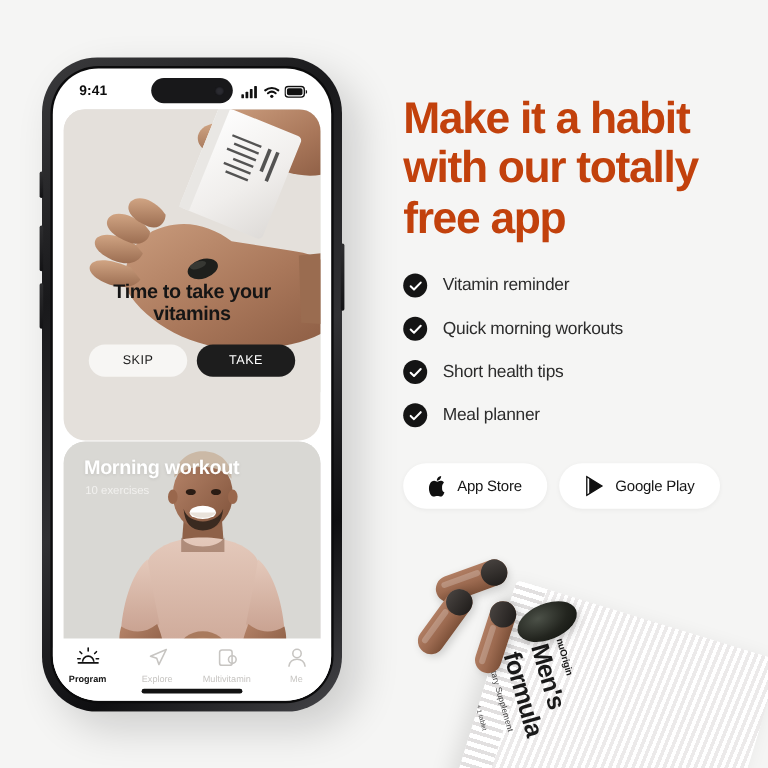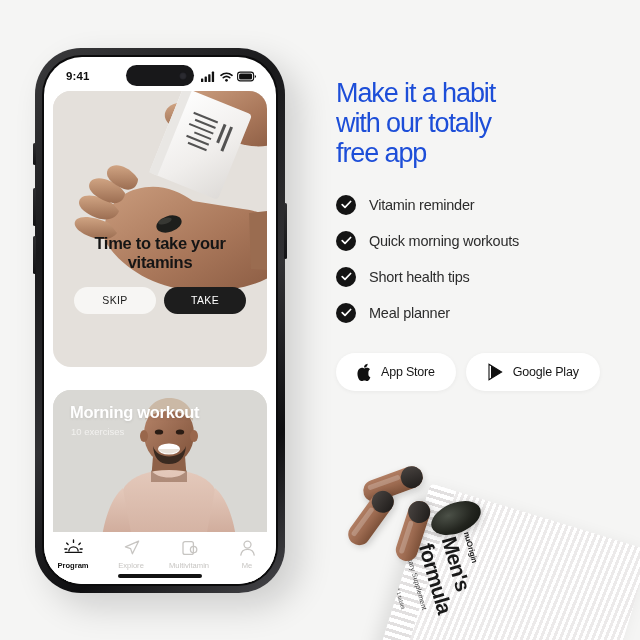--- a/index.html
+++ b/index.html
@@ -149,21 +149,21 @@
     font-weight: normal;
     letter-spacing: 0.4px;
     cursor: pointer;
     border: none;
   }
   .btn-skip { background: #f7f6f4; color: #1b1b1b; }
   .btn-take { background: #1d1d1d; color: #ffffff; }
 
   
   .card-workout {
-    margin-top: 23px;
+    margin-top: 1px;
     background: #d9d8d4;
     height: 192px;
   }
   .wk-title {
     position: absolute;
     top: 13px; left: 17px;
     font-size: 16.5px;
     font-weight: bold;
     color: #ffffff;
     letter-spacing: -0.3px;
@@ -213,25 +213,25 @@
   }
 
   
   .promo {
     position: absolute;
     left: 336px;
     top: 78px;
     width: 290px;
   }
   .headline {
-    font-size: 27px;
-    font-weight: normal;
+    font-size: 37px;
+    font-weight: bold;
     line-height: 1.12;
     letter-spacing: -1.1px;
-    color: #1d4ed8;
+    color: #c2410c;
   }
   .features {
     margin-top: 26px;
     display: flex;
     flex-direction: column;
     gap: 16px;
   }
   .feature {
     display: flex;
     align-items: center;

